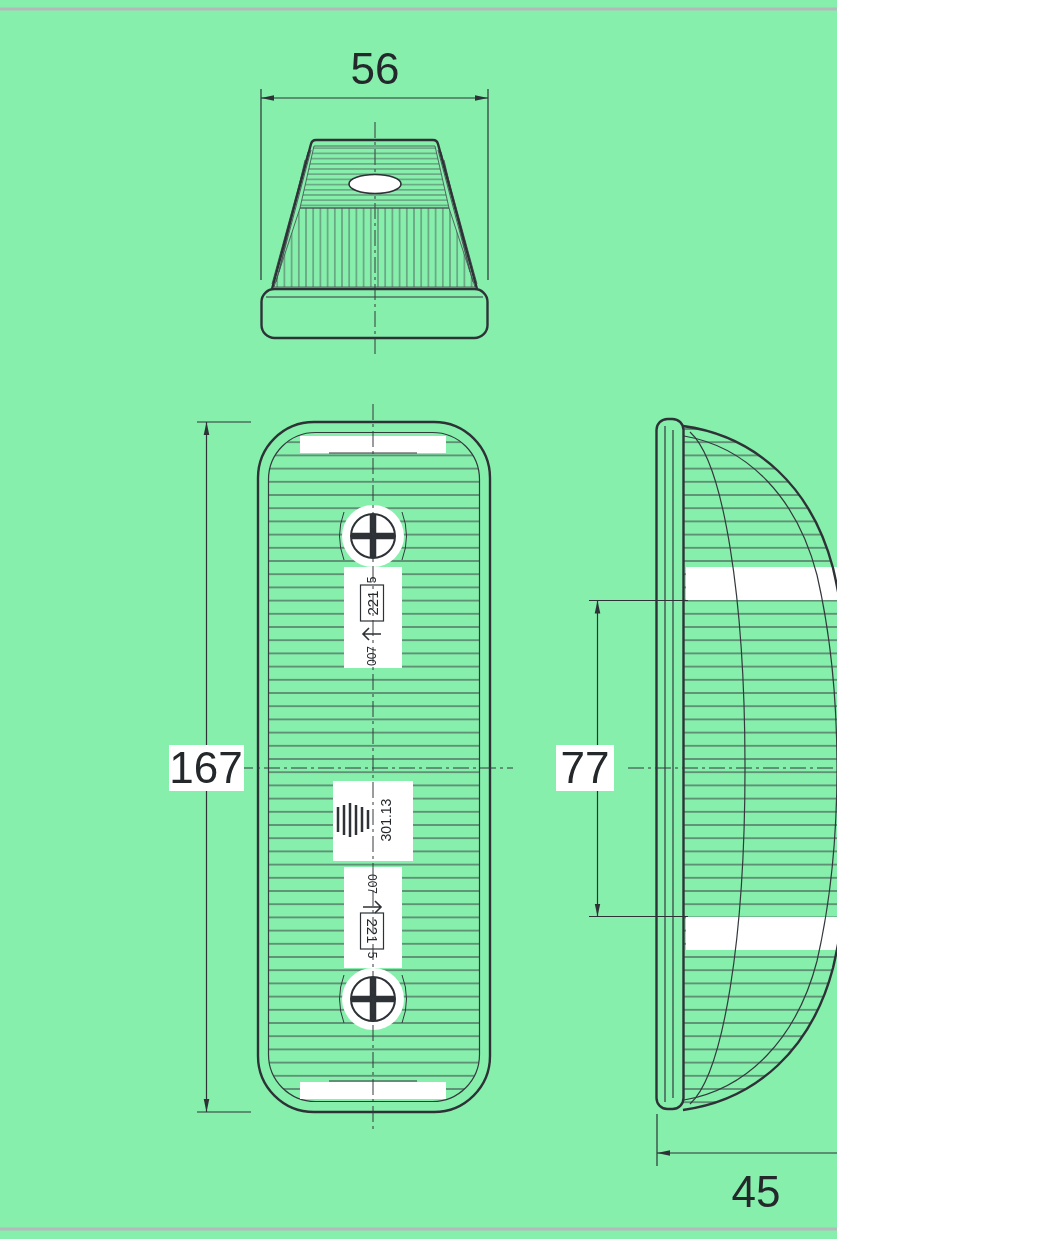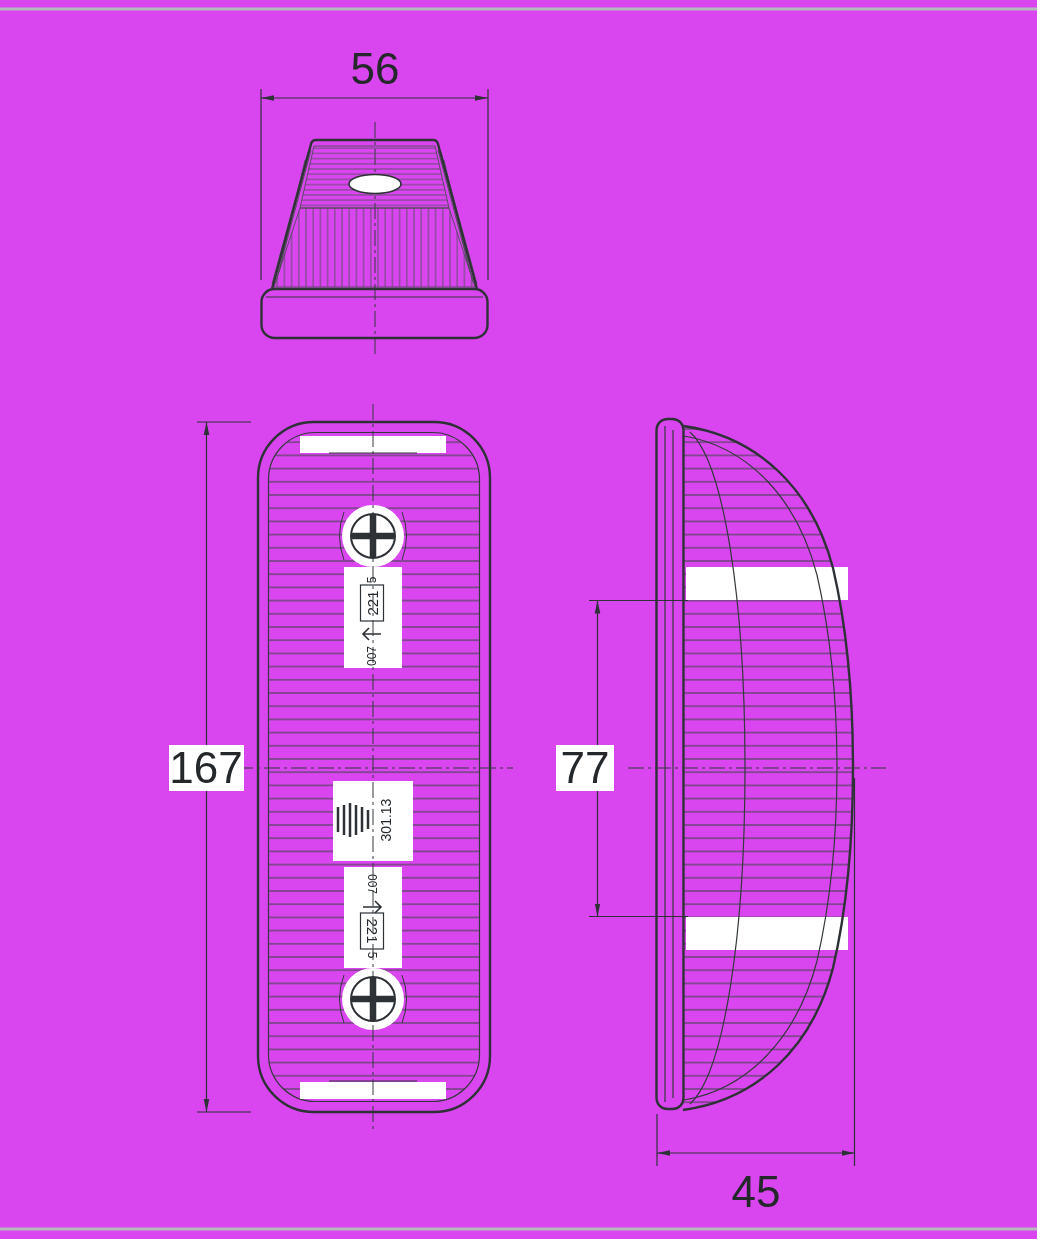--- a/index.html
+++ b/index.html
@@ -1,16 +1,16 @@
 <!DOCTYPE html>
 <html><head>
 <meta charset="utf-8">
 <style>
   html,body{margin:0;padding:0;background:#ffffff;}
-  .canvas{position:relative;width:1037px;height:1239px;background:#d946ef;overflow:hidden;}
+  .canvas{position:relative;width:837px;height:1239px;background:#86efac;overflow:hidden;}
   svg{position:absolute;left:0;top:0;}
   text{font-family:"Liberation Sans","DejaVu Sans",sans-serif;fill:#24282b;}
   .dim-text{font-size:44px;}
   .mark-text{font-size:15px;}
   .mark-text-sm{font-size:12px;}
   .outline{stroke:#2e3236;stroke-width:2.4;fill:none;stroke-linejoin:round;}
   .outline-thin{stroke:#34393c;stroke-width:1.2;fill:none;}
   .dimline{stroke:#2e3236;stroke-width:1.2;fill:none;}
   .centerline{stroke:#34393c;stroke-width:1;fill:none;stroke-dasharray:16 4 3 4;}
   .mask{fill:#ffffff;stroke:none;}

